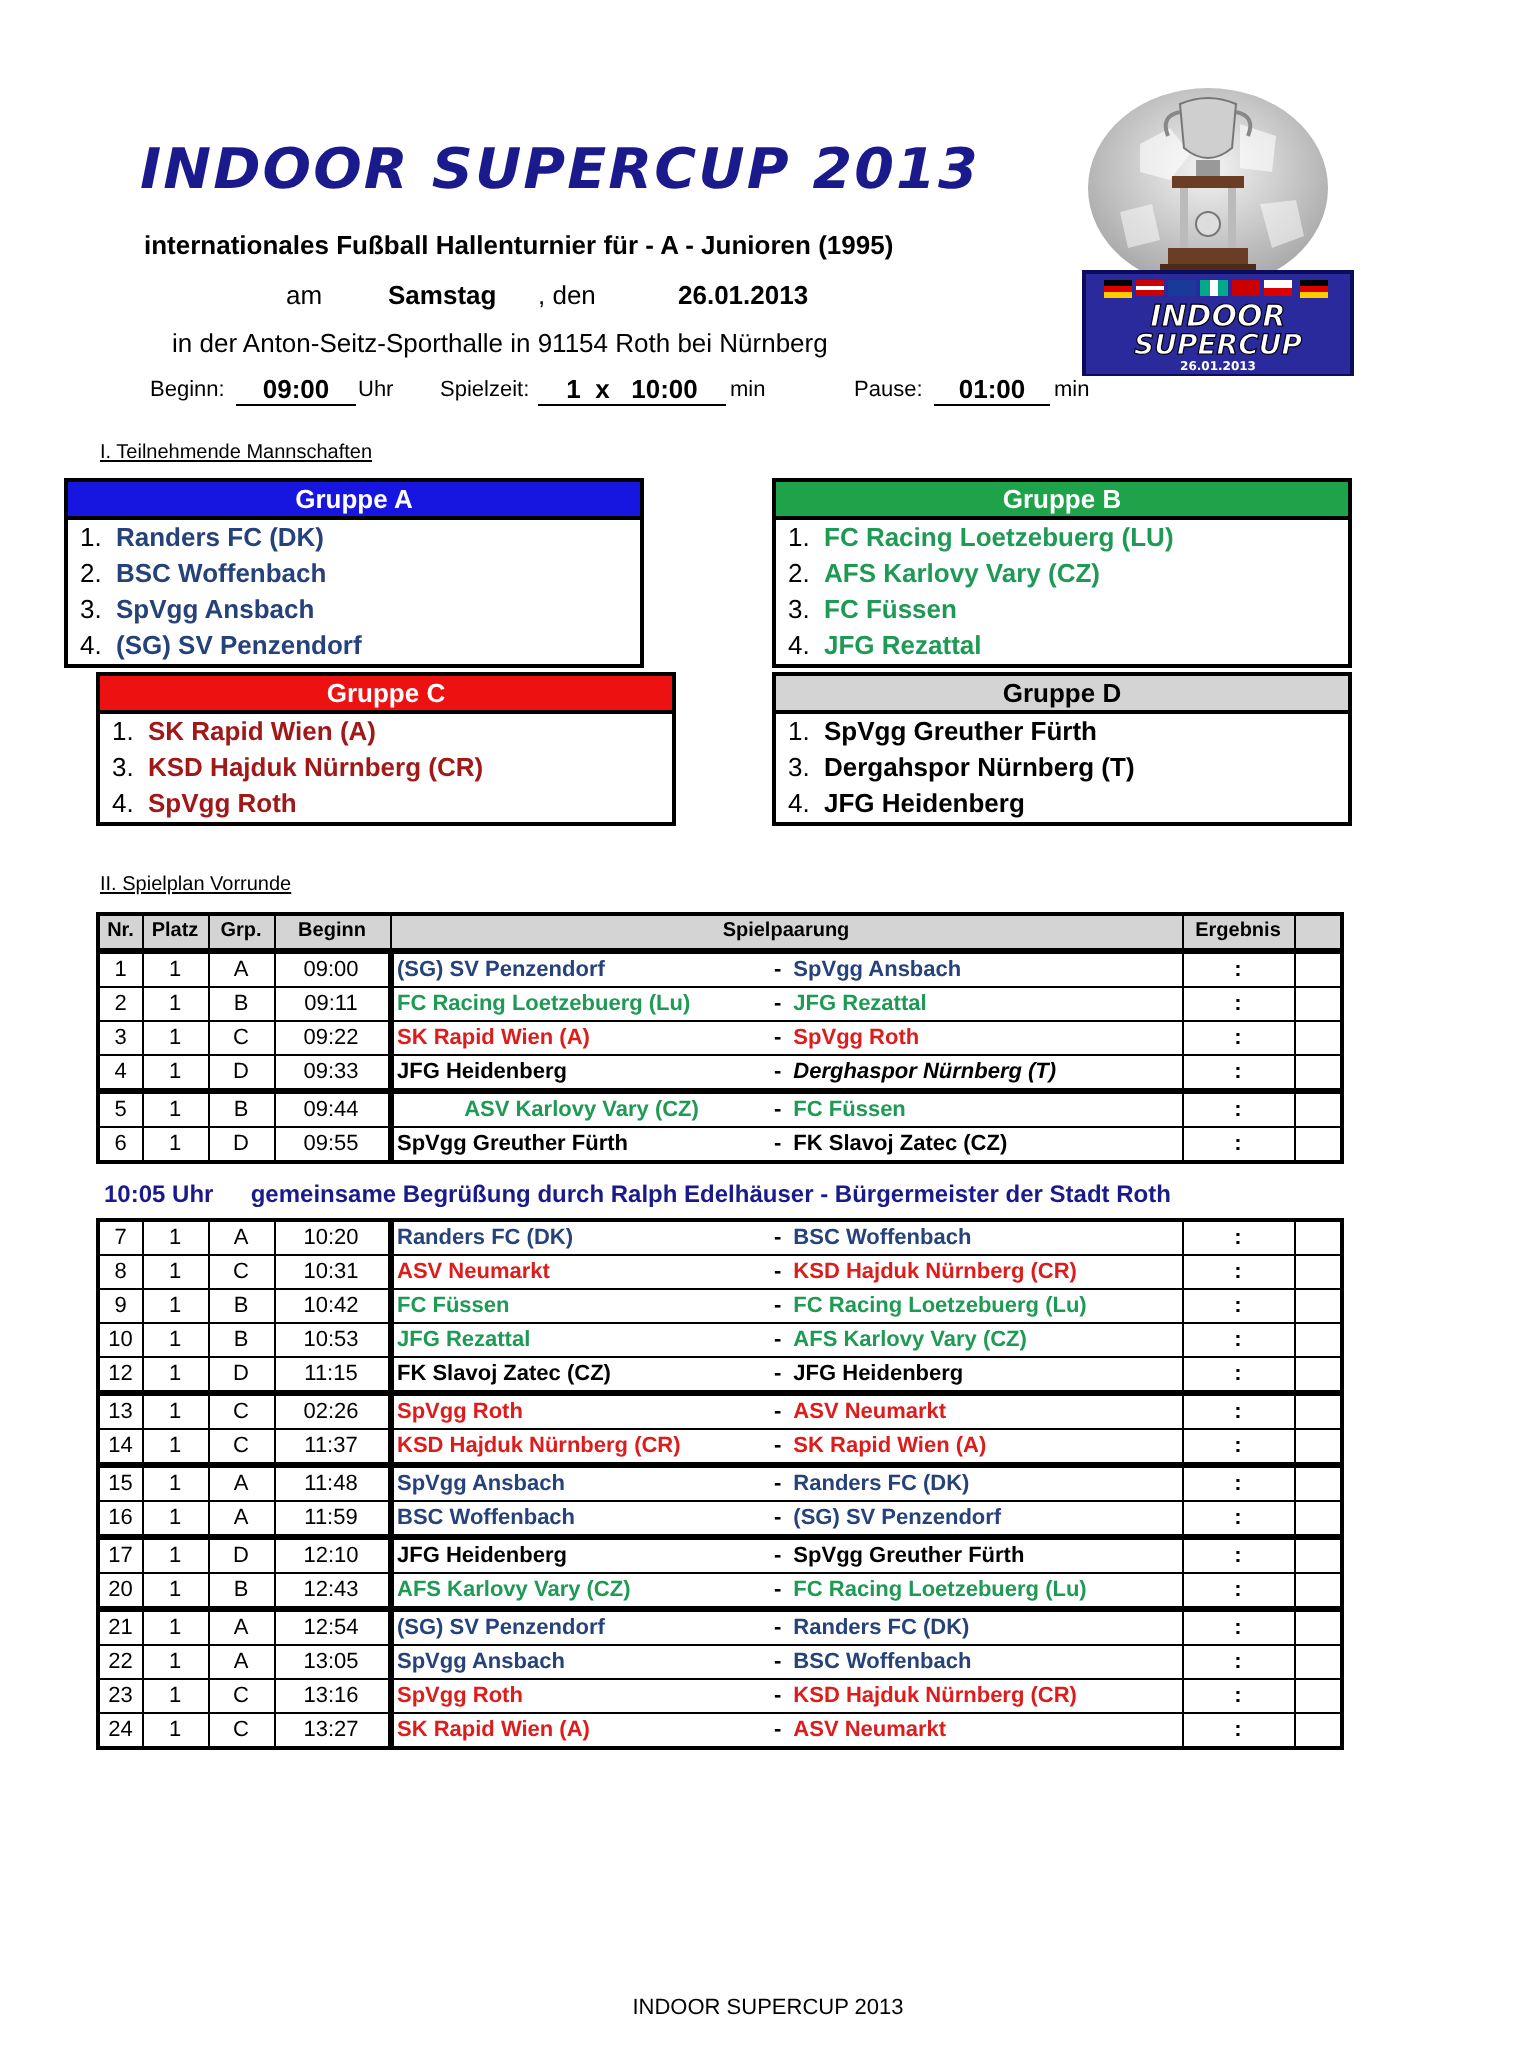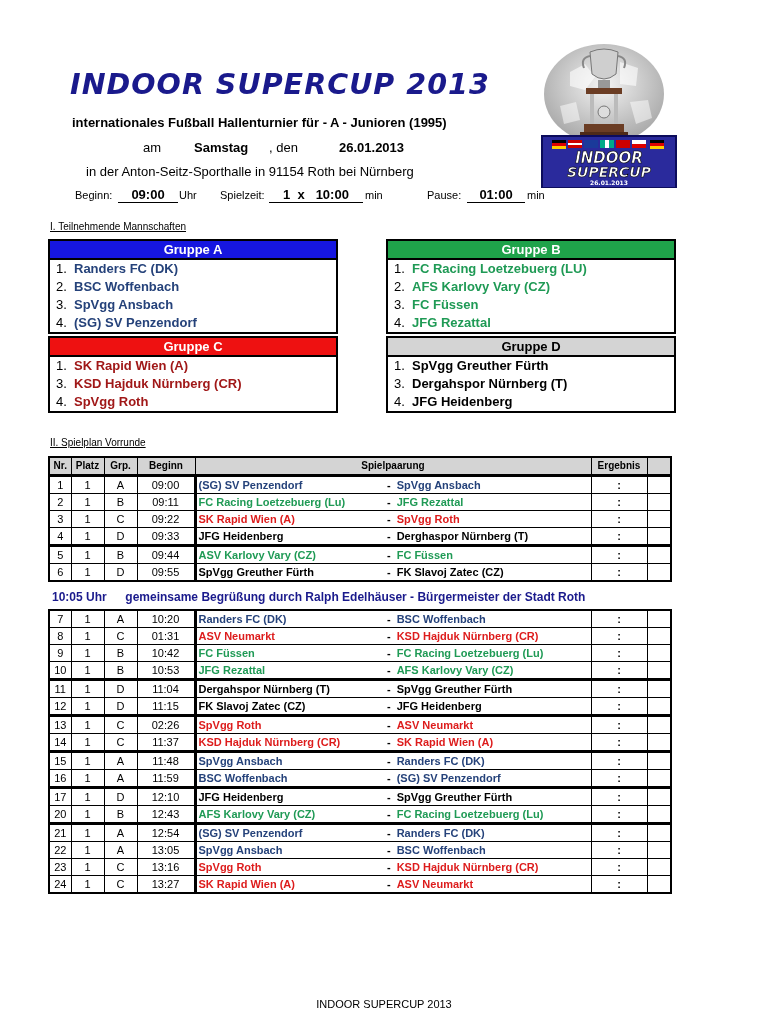--- a/index.html
+++ b/index.html
@@ -107,21 +107,21 @@
       <rect x="110" y="101" width="14" height="3" fill="#d00"></rect>
       <rect x="110" y="104" width="14" height="3" fill="#fc0"></rect>
     <text x="69" y="121" text-anchor="middle" font-family="DejaVu Sans, sans-serif" font-style="italic" font-weight="bold" font-size="15" fill="#fff" stroke="#000" stroke-width="0.6">INDOOR</text>
     <text x="69" y="135" text-anchor="middle" font-family="DejaVu Sans, sans-serif" font-style="italic" font-weight="bold" font-size="14" fill="#fff" stroke="#000" stroke-width="0.6">SUPERCUP</text>
     <text x="69" y="143" text-anchor="middle" font-family="DejaVu Sans, sans-serif" font-weight="bold" font-size="6" fill="#fff">26.01.2013</text>
   </svg>
 </div>
 
 <div class="section-label" style="left:50px;top:221px">I. Teilnehmende Mannschaften</div>
 
-<div class="group" style="left:48px;top:239px">
+<div class="group" style="left:32px;top:239px">
   <div class="ghead" style="background:#1616e0">Gruppe A</div>
   <div class="gitem"><span class="num">1.</span><span class="team" style="color:#25427a">Randers FC (DK)</span></div>
   <div class="gitem"><span class="num">2.</span><span class="team" style="color:#25427a">BSC Woffenbach</span></div>
   <div class="gitem"><span class="num">3.</span><span class="team" style="color:#25427a">SpVgg Ansbach</span></div>
   <div class="gitem"><span class="num">4.</span><span class="team" style="color:#25427a">(SG) SV Penzendorf</span></div>
 </div>
 
 <div class="group" style="left:386px;top:239px">
   <div class="ghead" style="background:#1fa34a">Gruppe B</div>
   <div class="gitem"><span class="num">1.</span><span class="team" style="color:#1f9a55">FC Racing Loetzebuerg (LU)</span></div>
@@ -198,30 +198,30 @@
         <td class="t2"><span style="color: rgb(0, 0, 0); margin-right: 6px;">-</span><span style="color: rgb(221, 28, 28);">SpVgg Roth</span></td>
         <td class="res">:</td>
         <td></td>
       </tr>
       <tr>
         <td class="c">4</td>
         <td class="c">1</td>
         <td class="c">D</td>
         <td class="c">09:33</td>
         <td class="t1 sep-left" style="color: rgb(0, 0, 0);">JFG Heidenberg</td>
-        <td class="t2"><span style="color: rgb(0, 0, 0); margin-right: 6px;">-</span><span style="color: rgb(0, 0, 0);">Derghaspor Nürnberg (T)</span></td>
+        <td class="t2"><span style="color: rgb(0, 0, 0); margin-right: 6px;">-</span><span style="color: rgb(0, 0, 0); font-style: italic;">Derghaspor Nürnberg (T)</span></td>
         <td class="res">:</td>
         <td></td>
       </tr>
       <tr class="grp-start">
         <td class="c">5</td>
         <td class="c">1</td>
         <td class="c">B</td>
         <td class="c">09:44</td>
-        <td class="t1 sep-left" style="color: rgb(31, 154, 85);">ASV Karlovy Vary (CZ)</td>
+        <td class="t1 sep-left" style="color: rgb(31, 154, 85); text-align: center;">ASV Karlovy Vary (CZ)</td>
         <td class="t2"><span style="color: rgb(0, 0, 0); margin-right: 6px;">-</span><span style="color: rgb(31, 154, 85);">FC Füssen</span></td>
         <td class="res">:</td>
         <td></td>
       </tr>
       <tr>
         <td class="c">6</td>
         <td class="c">1</td>
         <td class="c">D</td>
         <td class="c">09:55</td>
         <td class="t1 sep-left" style="color: rgb(0, 0, 0);">SpVgg Greuther Fürth</td>
@@ -256,21 +256,21 @@
         <td class="c">10:20</td>
         <td class="t1 sep-left" style="color: rgb(37, 66, 122);">Randers FC (DK)</td>
         <td class="t2"><span style="color: rgb(0, 0, 0); margin-right: 6px;">-</span><span style="color: rgb(37, 66, 122);">BSC Woffenbach</span></td>
         <td class="res">:</td>
         <td></td>
       </tr>
       <tr>
         <td class="c">8</td>
         <td class="c">1</td>
         <td class="c">C</td>
-        <td class="c">01:31</td>
+        <td class="c">10:31</td>
         <td class="t1 sep-left" style="color: rgb(221, 28, 28);">ASV Neumarkt</td>
         <td class="t2"><span style="color: rgb(0, 0, 0); margin-right: 6px;">-</span><span style="color: rgb(221, 28, 28);">KSD Hajduk Nürnberg (CR)</span></td>
         <td class="res">:</td>
         <td></td>
       </tr>
       <tr>
         <td class="c">9</td>
         <td class="c">1</td>
         <td class="c">B</td>
         <td class="c">10:42</td>
@@ -282,30 +282,20 @@
       <tr>
         <td class="c">10</td>
         <td class="c">1</td>
         <td class="c">B</td>
         <td class="c">10:53</td>
         <td class="t1 sep-left" style="color: rgb(31, 154, 85);">JFG Rezattal</td>
         <td class="t2"><span style="color: rgb(0, 0, 0); margin-right: 6px;">-</span><span style="color: rgb(31, 154, 85);">AFS Karlovy Vary (CZ)</span></td>
         <td class="res">:</td>
         <td></td>
       </tr>
-      <tr class="grp-start">
-        <td class="c">11</td>
-        <td class="c">1</td>
-        <td class="c">D</td>
-        <td class="c">11:04</td>
-        <td class="t1 sep-left" style="color: rgb(0, 0, 0);">Dergahspor Nürnberg (T)</td>
-        <td class="t2"><span style="color: rgb(0, 0, 0); margin-right: 6px;">-</span><span style="color: rgb(0, 0, 0);">SpVgg Greuther Fürth</span></td>
-        <td class="res">:</td>
-        <td></td>
-      </tr>
       <tr>
         <td class="c">12</td>
         <td class="c">1</td>
         <td class="c">D</td>
         <td class="c">11:15</td>
         <td class="t1 sep-left" style="color: rgb(0, 0, 0);">FK Slavoj Zatec (CZ)</td>
         <td class="t2"><span style="color: rgb(0, 0, 0); margin-right: 6px;">-</span><span style="color: rgb(0, 0, 0);">JFG Heidenberg</span></td>
         <td class="res">:</td>
         <td></td>
       </tr>

